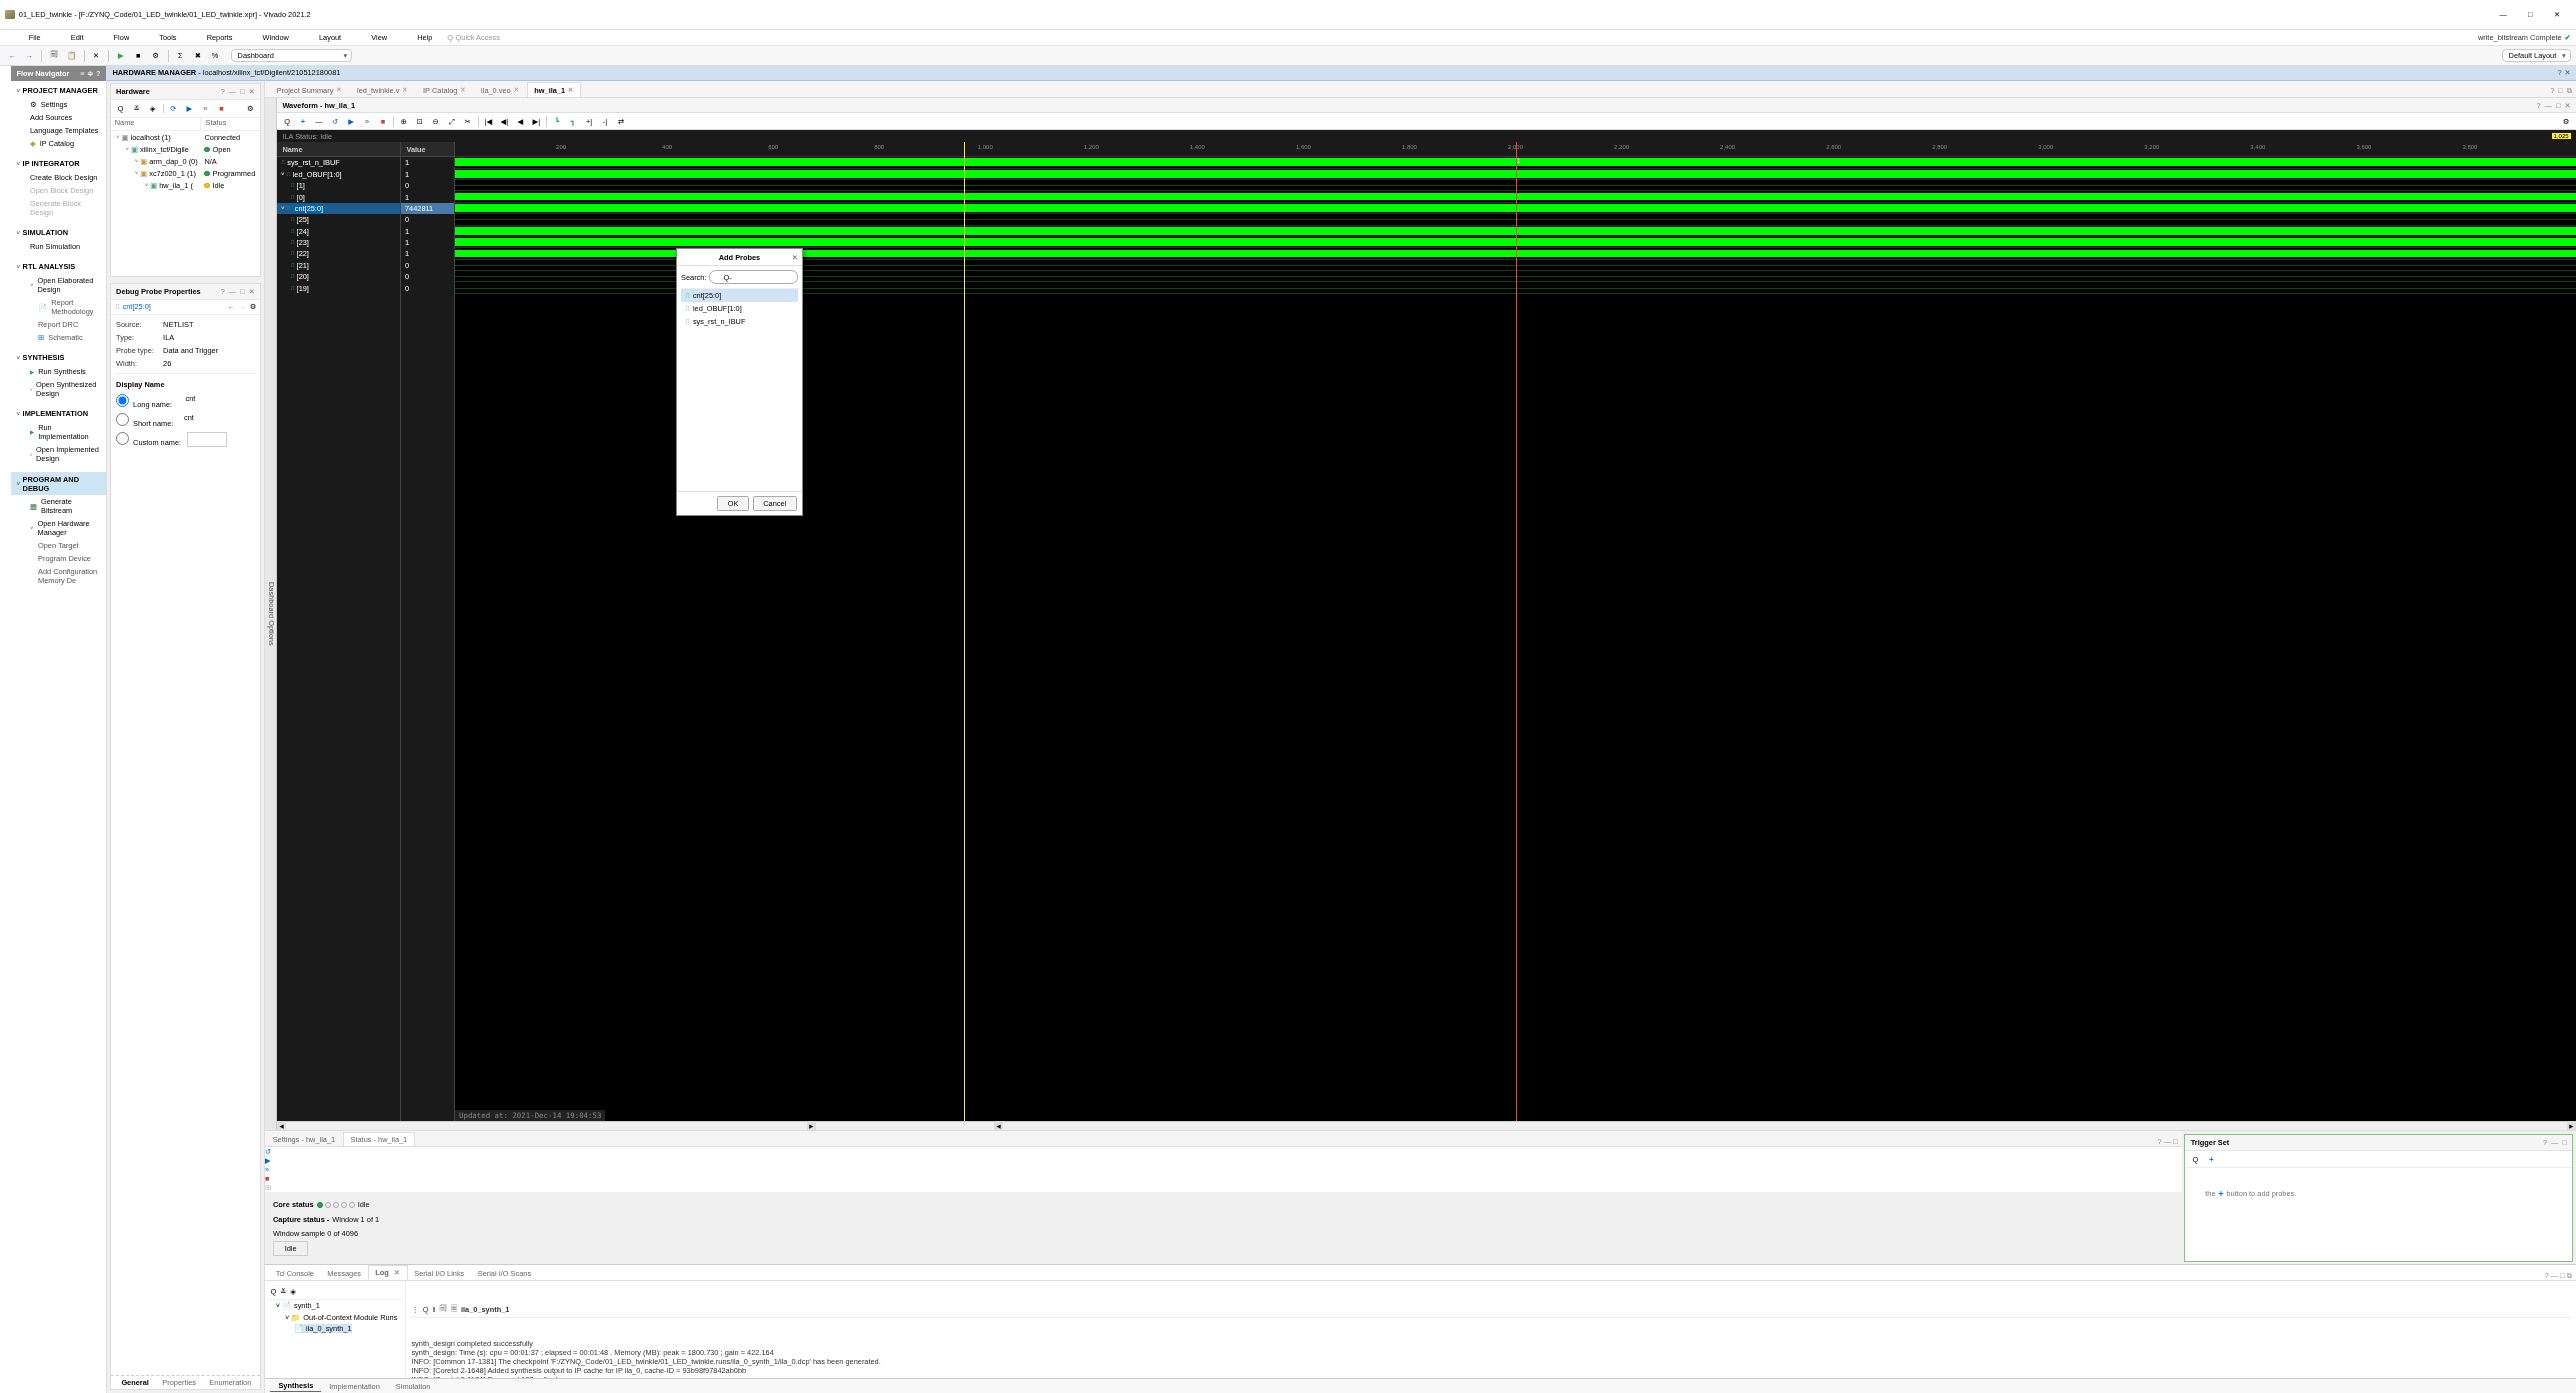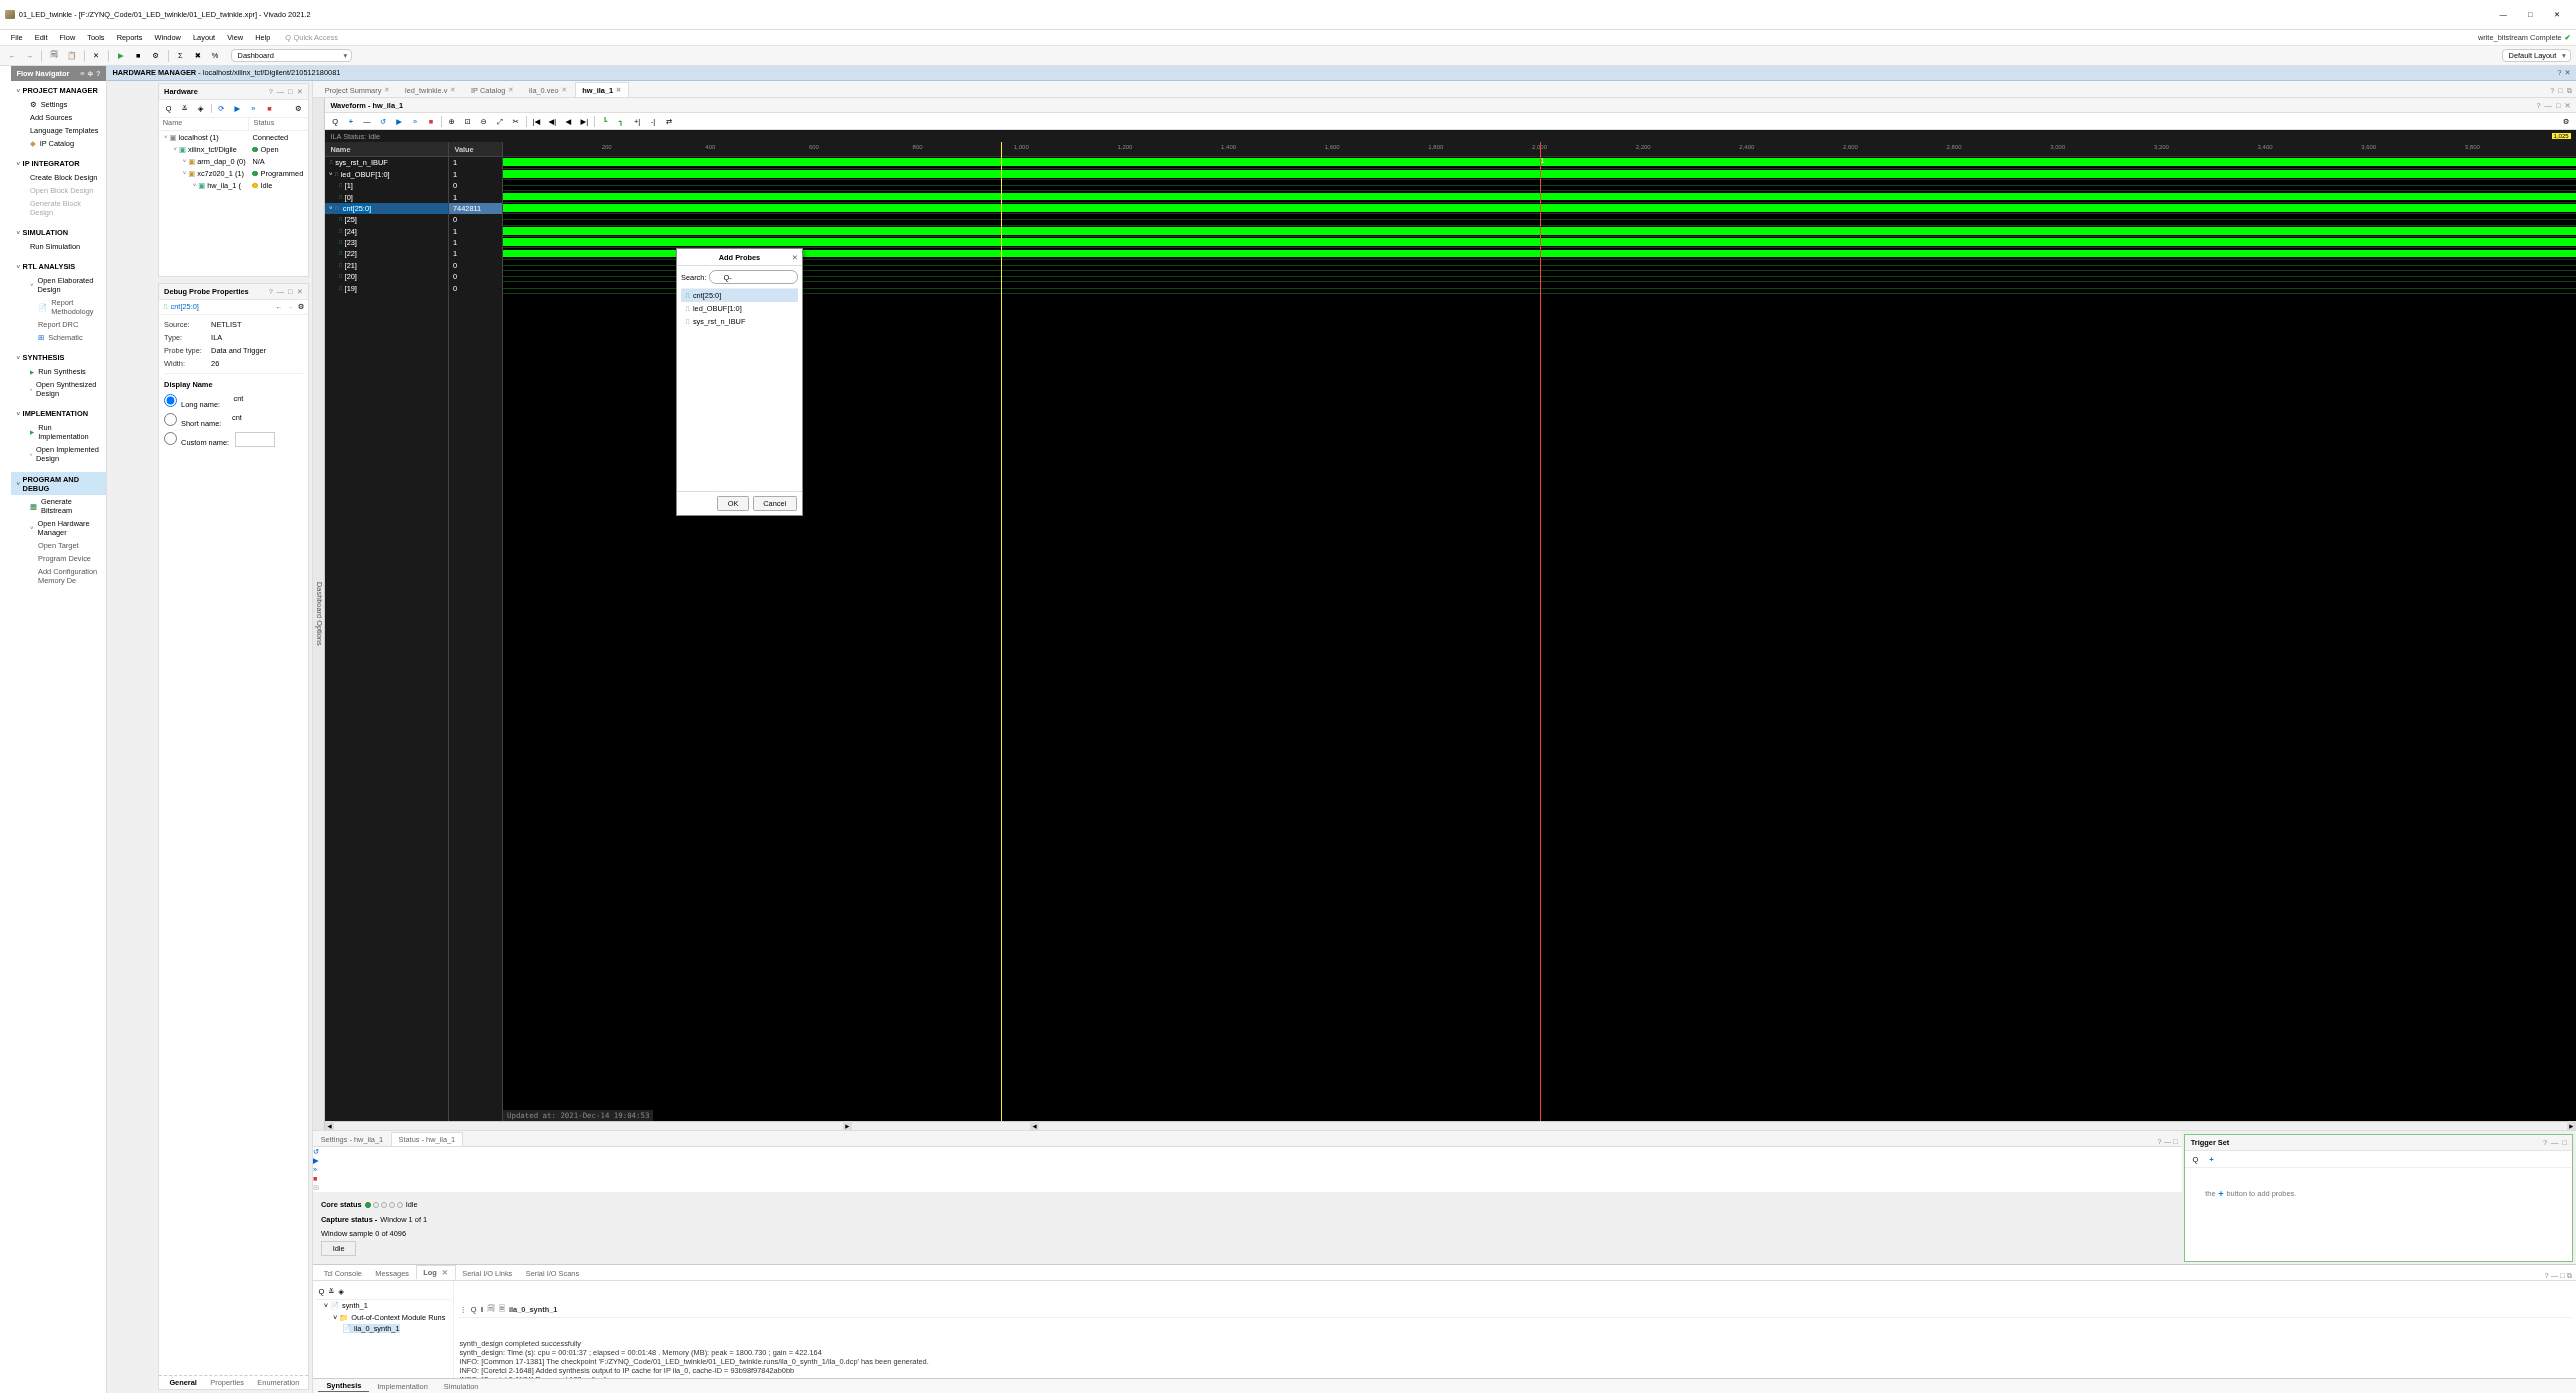--- a/index.html
+++ b/index.html
@@ -6,21 +6,21 @@
 body { background: #f0f0f0; overflow: hidden; }
 
 
 .titlebar { height: 30px; background: #fff; display: flex; align-items: center; padding: 0 5.4px; border-bottom: 0.7px solid #ddd; }
 .titlebar .logo { width: 9.4px; height: 9.4px; background: linear-gradient(135deg,#b8a872,#7a6f4a); border-radius: 1.3px; margin-right: 4px; }
 .titlebar .title { flex: 1; }
 .titlebar .winbtn { width: 27px; height: 20px; display:flex; align-items:center; justify-content:center; }
 
 
 .menubar { height: 16px; background: #fff; display: flex; align-items: center; padding: 0 5.4px; border-bottom: 0.7px solid #e5e5e5; gap: 1.3px; }
-.menubar .mi { padding: 1.3px 5.4px; border-radius: 1.3px; }
+.menubar .mi { padding: 1.3px 5.4px; border-radius: 1.3px; margin-left: 18px; }
 .menubar .qa { margin-left: 8px; color: #999; display:flex; align-items:center; }
 .menubar .spacer { flex: 1; }
 .menubar .status { color: #333; display:flex; align-items:center; gap:2.7px; }
 .menubar .check { color: #28a745; font-weight: bold; }
 
 
 .toolbar { height: 20px; background: #f7f7f7; display: flex; align-items: center; padding: 0 5.4px; border-bottom: 0.7px solid #ddd; gap: 4px; }
 .toolbar .tb { width: 13.4px; height: 13.4px; display:flex; align-items:center; justify-content:center; border-radius:1.3px; }
 .toolbar .sep { width:0.7px; height:12px; background:#ccc; margin:0 1.3px; }
 .toolbar .dropdown { border:0.7px solid #ccc; padding:1.3px 13.4px 1.3px 5.4px; border-radius:4px; background:#fff; min-width:121px; position:relative; }
@@ -44,21 +44,21 @@
 .flownav .chev { font-size:6px; color:#666; }
 .flownav .bullet { color:#28a745; font-size:5.4px; }
 
 
 .centercol { flex:1; display:flex; flex-direction:column; min-width:0; }
 .hwmgr-bar { height: 14.8px; background: #d1e0ee; border-bottom: 0.7px solid #a8c4de; display:flex; align-items:center; padding:0 5.4px; }
 .hwmgr-bar .b { font-weight:bold; }
 .hwmgr-bar .tools { margin-left:auto; display:flex; gap:2.7px; color:#555; }
 
 .middle-row { flex:1; display:flex; min-height:0; }
-.leftstack { width:158px; display:flex; flex-direction:column; border-right:0.7px solid #ddd;margin-left:48px; }
+.leftstack { width:158px; display:flex; flex-direction:column; border-right:0.7px solid #ddd; }
 
 .panel { background:#fff; border:0.7px solid #ddd; margin:2.7px; display:flex; flex-direction:column; min-height:0; }
 .panel .phdr { height:16px; background:#f5f5f5; border-bottom:0.7px solid #e5e5e5; display:flex; align-items:center; padding:0 5.4px; font-weight:bold; }
 .panel .phdr .ptools { margin-left:auto; display:flex; gap:4px; color:#888; font-weight:normal; }
 .panel .ptoolbar { height:17.4px; border-bottom:0.7px solid #eee; display:flex; align-items:center; padding:0 4px; gap:4px; }
 .panel .ptoolbar .sp { flex:1; }
 .panel .ptoolbar .tb2 { width:12px; height:12px; display:flex; align-items:center; justify-content:center; border-radius:1.3px; }
 .panel .pbody { flex:1; overflow:auto; }
 
 

